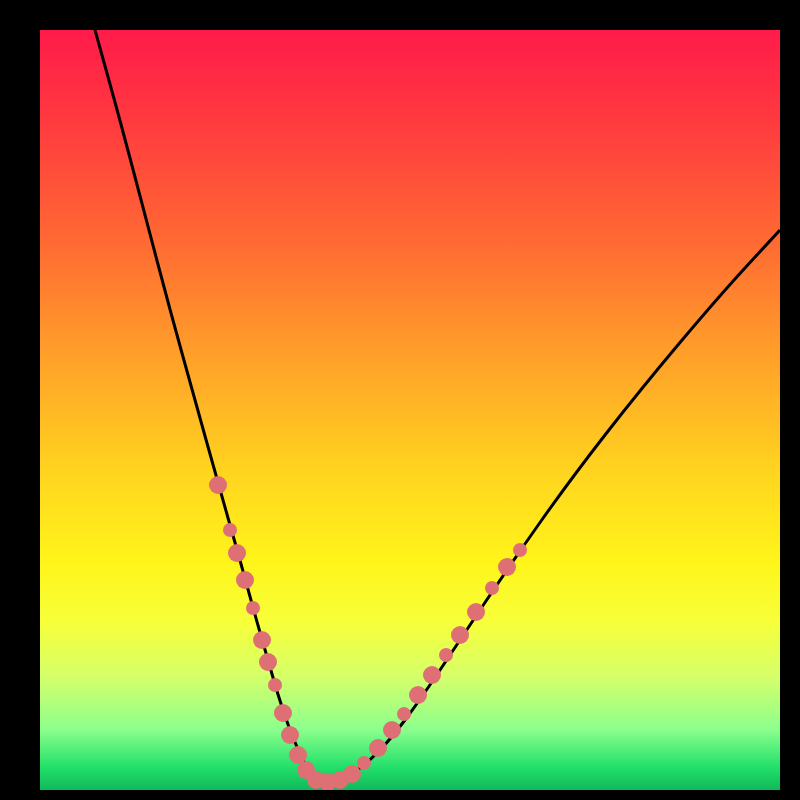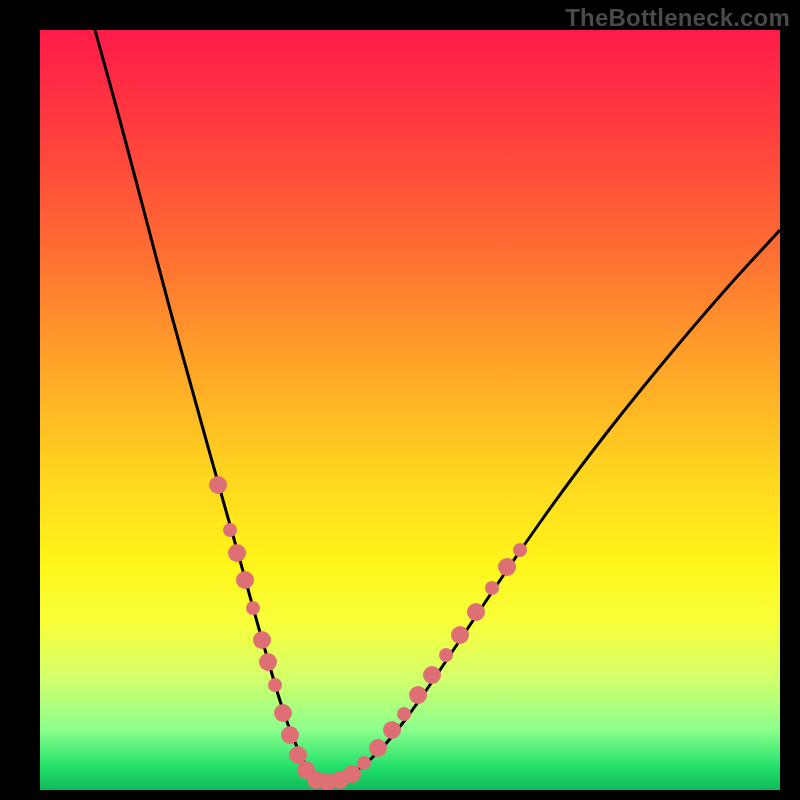--- a/index.html
+++ b/index.html
@@ -89,14 +89,13 @@
           <circle cx="392" cy="645" r="9" fill="#de6f74"></circle>
           <circle cx="406" cy="625" r="7" fill="#de6f74"></circle>
           <circle cx="420" cy="605" r="9" fill="#de6f74"></circle>
           <circle cx="436" cy="582" r="9" fill="#de6f74"></circle>
           <circle cx="452" cy="558" r="7" fill="#de6f74"></circle>
           <circle cx="467" cy="537" r="9" fill="#de6f74"></circle>
           <circle cx="480" cy="520" r="7" fill="#de6f74"></circle>
         </g>
     </svg>
   </div>
-  <div class="watermark">TheBottleneck.com</div>
 </div>
 
 </body></html>

